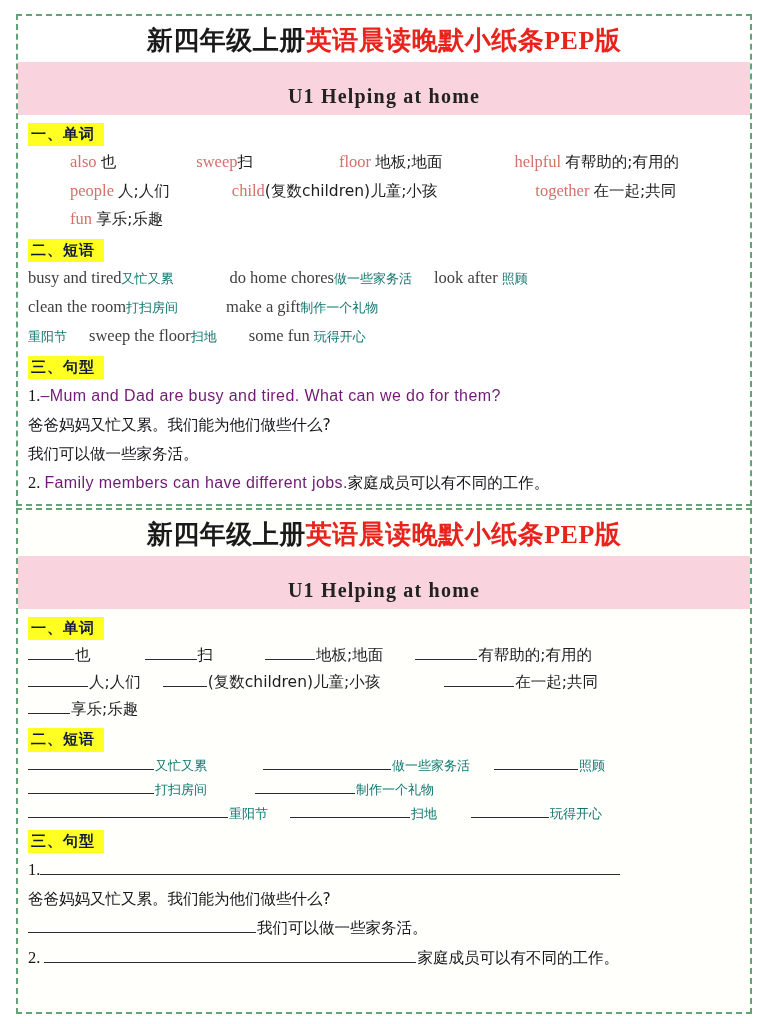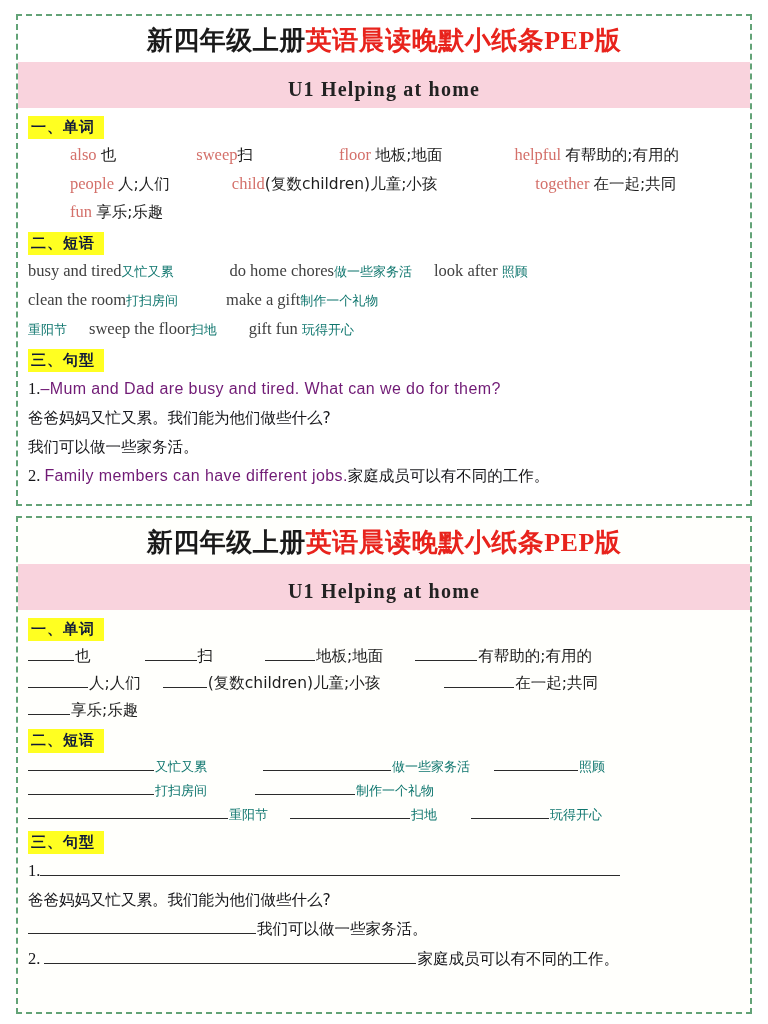--- a/index.html
+++ b/index.html
@@ -10,21 +10,21 @@
     background: #ffffff;
     font-family: "Liberation Serif", "DejaVu Serif", serif;
     overflow: hidden;
   }
 
   .page {
     width: 768px; height: 1024px;
     padding: 14px 16px 10px 16px;
     display: flex;
     flex-direction: column;
-    gap: 10px;
+    gap: 2px;
     background: #ffffff;
   }
 
   .card {
     border: 2px dashed #63a377;
     background: #ffffff;
     padding: 0;
     overflow: hidden;
     position: relative;
   }
@@ -44,21 +44,21 @@
   }
   .doc-title .t-black { color: #1a1a1a; }
   .doc-title .t-red   { color: #e8231c; }
 
   .subtitle-band {
     background: #f9d3dd;
     text-align: center;
     font-size: 20px;
     font-weight: 700;
     color: #222222;
-    padding: 16px 0 7px 0;
+    padding: 23px 0 7px 0;
     letter-spacing: 1.2px;
     font-family: "Liberation Serif", "DejaVu Serif", serif;
   }
 
   
   .card-body { padding: 6px 10px 4px 10px; }
 
   .section-head {
     display: inline-block;
     background: #ffff21;
@@ -188,21 +188,21 @@
       <div class="row">
         <span class="cell">
             <span class="cn-dark">重阳节</span>
           </span>
         <span class="gap" style="width:22px"></span>
         <span class="cell">
             <span class="en-phrase">sweep the floor</span>
             <span class="cn-dark">扫地</span>
           </span>
         <span class="gap" style="width:32px"></span>
-        <span class="cell"><span class="en-phrase">gift fun</span>&nbsp;<span class="cn-dark">玩得开心</span></span>
+        <span class="cell"><span class="en-phrase">some fun</span>&nbsp;<span class="cn-dark">玩得开心</span></span>
       </div>
 
       <div class="section-head">三、句型</div>
 
       <div class="sent-row">
         <span class="num">1.</span>
           <span class="sent-en">–Mum and Dad are busy and tired. What can we do for them?</span>
       </div>
       <div class="sent-row">
         <span class="sent-cn">爸爸妈妈又忙又累。我们能为他们做些什么?</span>

